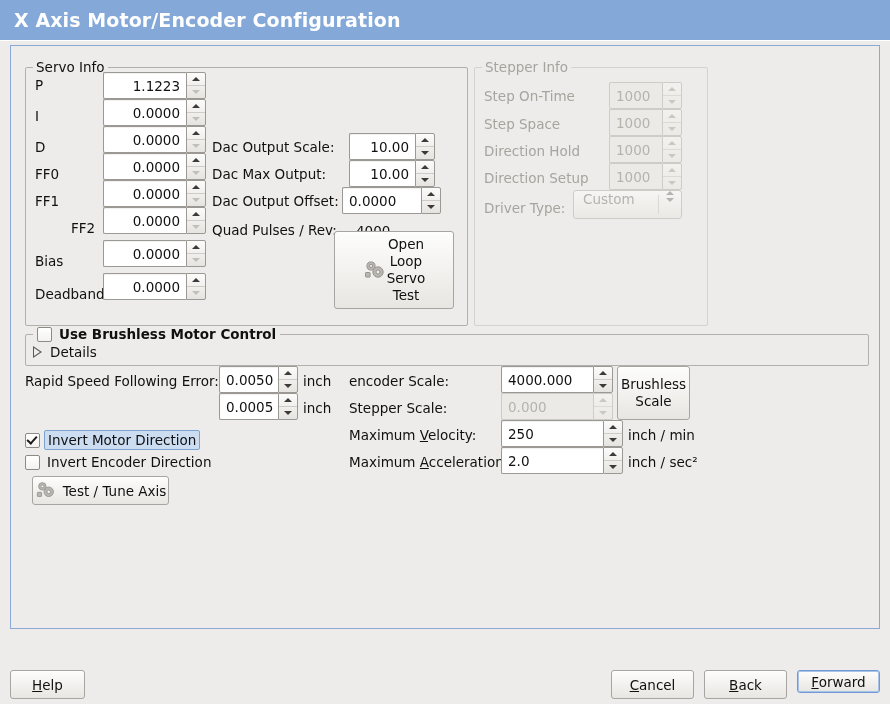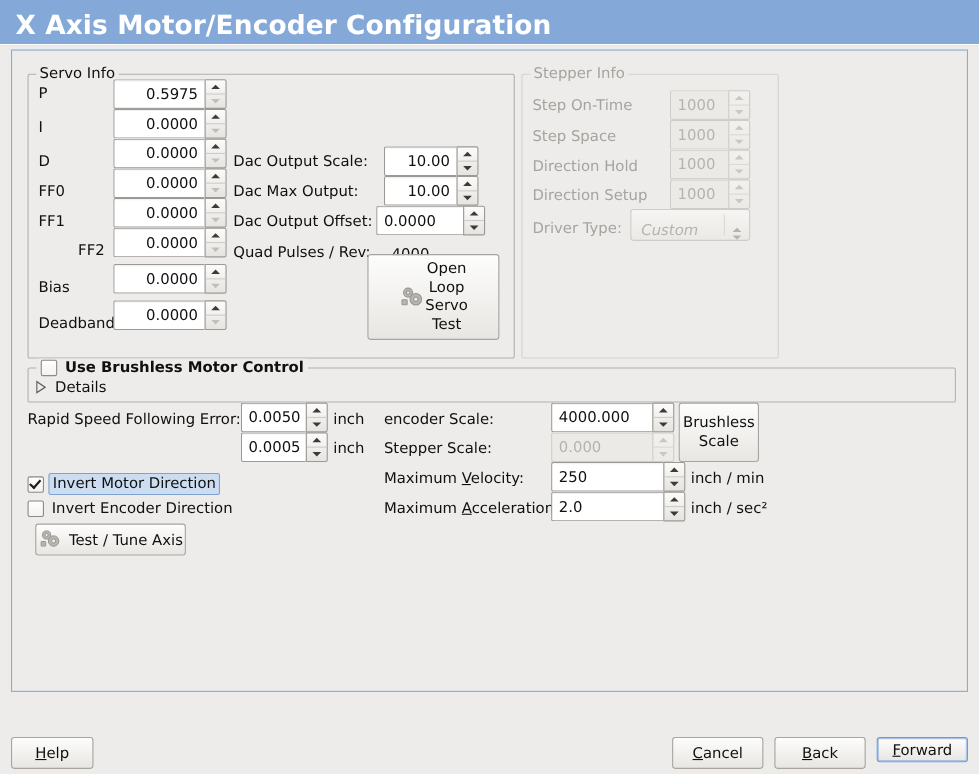--- a/index.html
+++ b/index.html
@@ -13,21 +13,21 @@
   }
   
   .titlebar{
     position:absolute;left:0;top:0;width:890px;height:41px;
     background:#84a9d8;
     box-sizing:border-box;
     border-bottom:1px solid #ffffff;
   }
   .titlebar .ttl{
     position:absolute;left:14px;top:9px;
-    color:#ffffff;font-size:24px;font-weight:bold;
+    color:#ffffff;font-size:19px;font-weight:bold;
     letter-spacing:.1px;
   }
   
   .page{
     position:absolute;left:10px;top:45px;width:870px;height:584px;
     background:#edecea;
     border:1px solid #8aa9d4;
     box-sizing:border-box;
   }
   
@@ -94,21 +94,21 @@
   .spin.off .ent{background:#eceae7;border-color:#cfccc7;color:#b6b3ae;box-shadow:none;}
   .spin.off .btns{border-color:#cfccc7;background:linear-gradient(#f2f1ee,#eceae7);}
   .spin.off .btns i.up::after{border-bottom-color:#cbc8c3;}
   .spin.off .btns i.dn::after{border-top-color:#cbc8c3;}
   .spin.off .btns i:first-child{border-bottom-color:#ddd9d4;}
   
   .combo{
     position:absolute;height:29px;box-sizing:border-box;
     border:1px solid #cfccc7;border-radius:3px;
     background:linear-gradient(#f6f5f3,#ebe9e5);
-    display:flex;align-items:flex-end;font-style:italic;
+    display:flex;align-items:flex-start;
   }
   .combo .txt{padding-left:9px;font-size:13.5px;color:#b6b3ae;flex:1;}
   .combo .sep{width:1px;align-self:stretch;background:#dbd8d3;margin:4px 0;}
   .combo .arr{width:22px;display:flex;flex-direction:column;align-items:center;justify-content:center;gap:3px;}
   .combo .arr b{display:block;width:0;height:0;}
   .combo .arr b.u{border-left:4px solid transparent;border-right:4px solid transparent;border-bottom:4px solid #b6b3ae;}
   .combo .arr b.d{border-left:4px solid transparent;border-right:4px solid transparent;border-top:4px solid #b6b3ae;}
   
   .btn{
     position:absolute;box-sizing:border-box;
@@ -185,21 +185,21 @@
   <div class="lbl" style="left:24px;top:32px;">P</div>
   <div class="lbl" style="left:24px;top:63px;">I</div>
   <div class="lbl" style="left:24px;top:94px;">D</div>
   <div class="lbl" style="left:24px;top:121px;">FF0</div>
   <div class="lbl" style="left:24px;top:148px;">FF1</div>
   <div class="lbl" style="left:24px;top:175px;margin-left:36px;">FF2</div>
   <div class="lbl" style="left:24px;top:208px;">Bias</div>
   <div class="lbl" style="left:24px;top:241px;">Deadband</div>
 
   <div class="spin" style="left:92px;top:26px;width:103px;">
-    <div class="ent right">0.5975</div>
+    <div class="ent right">1.1223</div>
     <div class="btns">
         <i class="up"></i>
         <i class="dn off"></i>
       </div>
   </div>
   <div class="spin" style="left:92px;top:53px;width:103px;">
     <div class="ent right">0.0000</div>
     <div class="btns">
         <i class="up"></i>
         <i class="dn off"></i>

